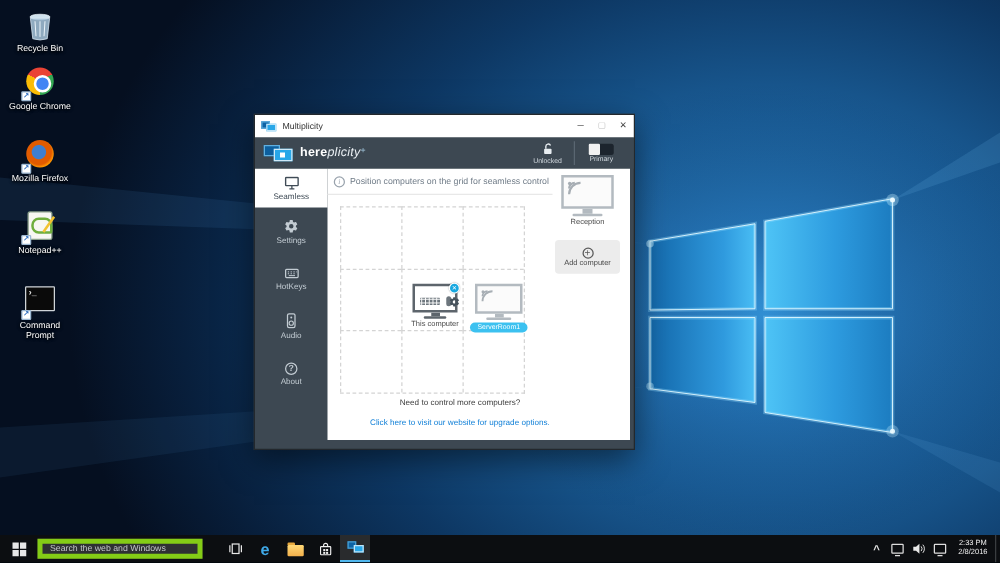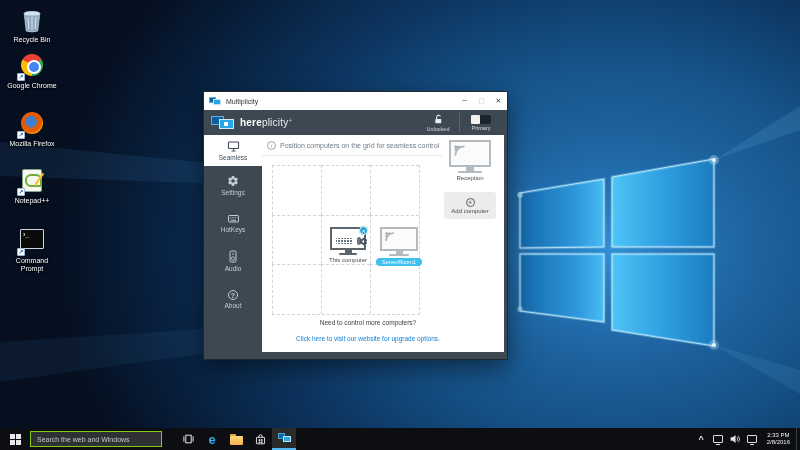--- a/index.html
+++ b/index.html
@@ -44,21 +44,21 @@
   .tb-btn{width:17px;height:18px;text-align:center;line-height:18px;font-size:7px;color:#444;}
   .tb-btn.dis{color:#c0c0c0;}
 
   #hdr{height:25px;display:flex;align-items:center;padding:0 7px;background:#3d4852;}
   .brandlogo{position:relative;width:25px;height:16px;flex:0 0 auto;}
   .brandlogo .m1{position:absolute;left:0;top:1px;width:13px;height:9px;background:#0d5f9e;border:1px solid #5fb0e0;}
   .brandlogo .m2{position:absolute;left:8px;top:4px;width:15px;height:10px;background:#28a7e8;border:1px solid #cfe9f8;}
   .brandlogo .m2::after{content:"";position:absolute;left:4px;top:2px;width:4px;height:4px;background:#fff;}
   .brandtxt{color:#fff;font-size:10px;margin-left:4px;letter-spacing:.2px;}
   .brandtxt .b{font-weight:bold;}
-  .brandtxt .l{font-weight:normal;color:#e9eef2;}
+  .brandtxt .l{font-weight:normal;color:#e9eef2;font-style:italic;}
   .brandtxt .p{font-size:7px;color:#9fc3da;vertical-align:top;}
   #hdr-right{margin-left:auto;display:flex;align-items:center;height:100%;}
   .hstat{display:flex;flex-direction:column;align-items:center;justify-content:center;gap:1px;
     width:38px;height:100%;color:#d4dbe1;font-size:5.5px;}
   .hdivider{width:1px;height:19px;background:#5a6671;margin:0 2px;}
   .toggle{width:20px;height:9px;background:#1c242d;border-radius:2px;position:relative;}
   .toggle::before{content:"";position:absolute;left:0;top:0;width:9px;height:9px;background:#f2f2f2;border-radius:1px;}
 
   #winbody{display:flex;height:221px;padding:0 3px 4px 0;}
   #sidebar{width:58px;background:#3d4852;display:flex;flex-direction:column;}
@@ -107,21 +107,21 @@
   #add-btn .al{font-size:6px;color:#4a4a4a;}
   #foot-q{position:absolute;left:0;top:184px;width:212px;text-align:center;font-size:6.5px;color:#3c3c3c;}
   #foot-link{position:absolute;left:0;top:200px;width:212px;text-align:center;font-size:6.5px;color:#0f7fd7;cursor:pointer;}
 
   
   #taskbar{position:absolute;left:0;top:428px;width:800px;height:22px;background:#0c0e11;
     display:flex;align-items:center;}
   #startbtn{width:30px;height:22px;display:flex;align-items:center;justify-content:center;}
   .winflag{display:grid;grid-template-columns:5px 5px;grid-template-rows:5px 5px;gap:1px;}
   .winflag span{background:#e8e8e8;}
-  #searchbox{width:132px;height:16px;background:#2e3033;border:1px solid #84cc16;color:#cfcfcf;
+  #searchbox{width:132px;height:16px;background:#2e3033;border:4px solid #84cc16;color:#cfcfcf;
     font-size:7px;padding:4px 6px;outline:none;}
   #searchbox::placeholder{color:#c4c7ca;}
   .tk-btn{width:24px;height:22px;display:flex;align-items:center;justify-content:center;position:relative;}
   .tk-btn.active{background:rgba(255,255,255,.12);border-bottom:2px solid #51b8ef;}
   .edge-e{color:#3fa9e8;font-size:13px;font-weight:bold;line-height:13px;}
   .folder{position:relative;width:13px;height:9px;background:linear-gradient(#ffd977,#f3b04c);border-radius:1px;margin-top:3px;}
   .folder::before{content:"";position:absolute;left:0;top:-2px;width:6px;height:2px;background:#e8a93f;border-radius:1px 1px 0 0;}
   .tk-mult{position:relative;width:13px;height:10px;}
   .tk-mult .m1{position:absolute;left:0;top:0;width:7px;height:6px;background:#0d63a5;border:1px solid #4a9fd0;}
   .tk-mult .m2{position:absolute;left:5px;top:3px;width:8px;height:6px;background:#28a7e8;border:1px solid #bfe4f8;}

